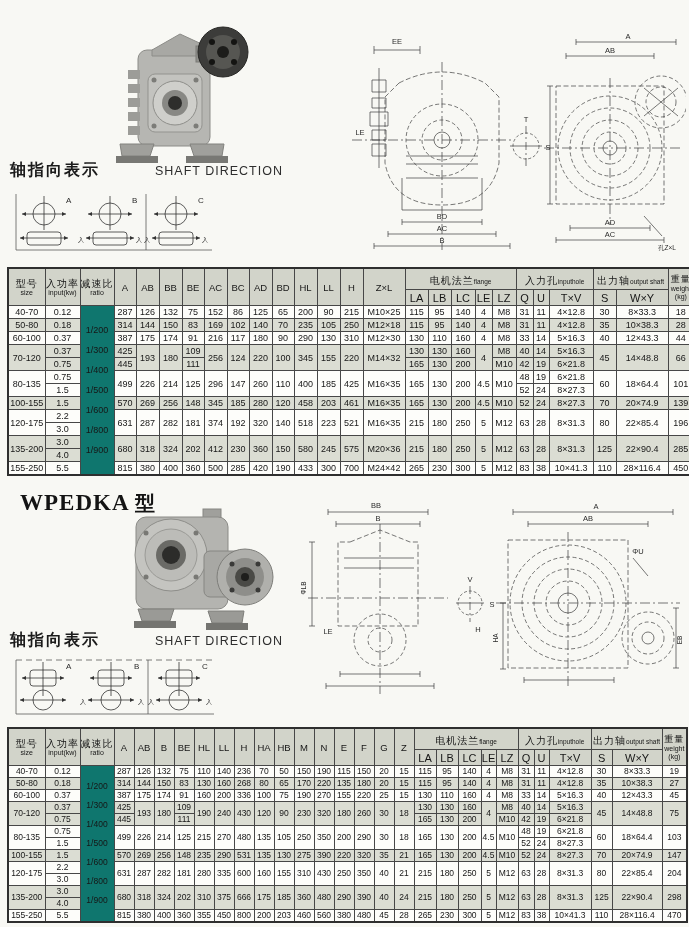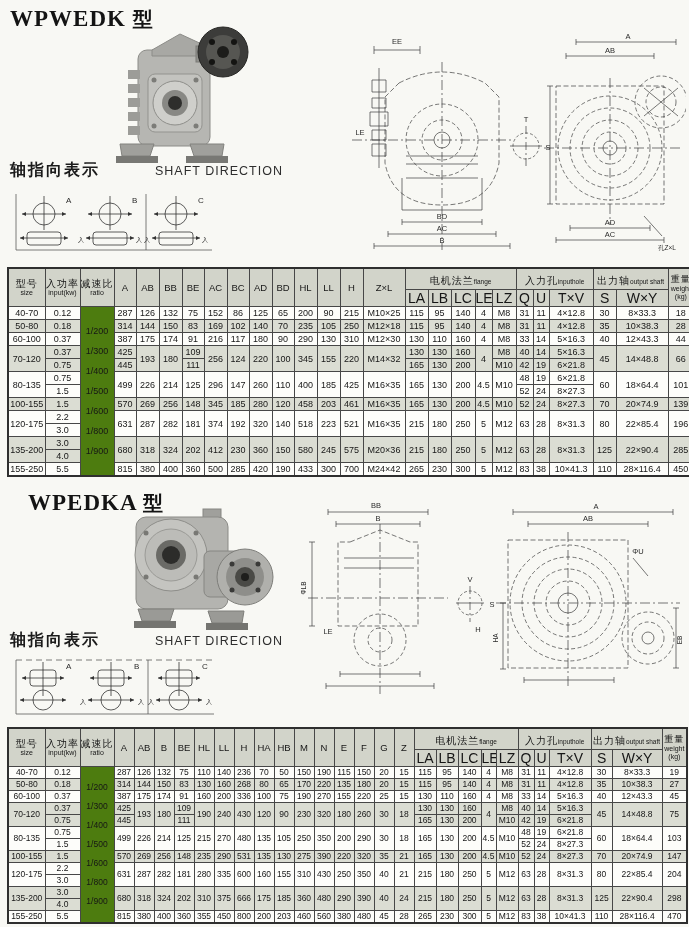--- a/index.html
+++ b/index.html
@@ -13,43 +13,39 @@
   .shaft-label .en{font-size:12.5px;letter-spacing:1px;color:#2e2e2e;margin-left:48px;}
   .abs{position:absolute;}
   
   .twrap{position:absolute;}
   table.spec{border-collapse:collapse;table-layout:fixed;width:676px;background:#fdfdfa;
         border:2px solid #2f2f2f;color:#161616;}
   .spec th,.spec td{border:1px solid #474747;text-align:center;padding:0;overflow:hidden;
         white-space:nowrap;font-weight:normal;}
   .spec thead th{background:#d2d4ca;}
   .spec thead tr:first-child th{height:20px;}
-  .spec thead tr:last-child th{height:15px;font-size:14px;}
+  .spec thead tr:last-child th{height:15px;font-size:11px;}
   .hz{font-size:10px;font-weight:normal;letter-spacing:1px;line-height:11px;}
   .he{font-size:7px;line-height:8px;letter-spacing:0;}
   .grp .hz{display:inline;font-size:10px;}
   .grp .he{display:inline;font-size:6.5px;}
   .lt{font-size:9.5px;}
   .spec td{height:12px;line-height:12px;font-size:9px;}
   .compact .spec td{height:11px;line-height:11px;font-size:8.5px;}
   td.shade{background:#dbddd3;}
-  td.ratio{background:#4d7c0f;font-size:9px;margin-left:36px;}
+  td.ratio{background:#0f766e;font-size:9px;margin-left:36px;}
   td.ratio div{line-height:20px;}
   .compact td.ratio div{line-height:19px;}
   svg text{font-family:"Liberation Sans",sans-serif;}
 </style>
 </head>
 <body>
 
 <div id="page">
 
-  <div class="model-title" style="left:10px;top:6px;">
-    <span>WPWEDK</span>
-    <span class="suffix">型</span>
-  </div>
 
   <svg class="abs" style="left:92px;top:20px;" width="160" height="148" viewBox="0 0 160 148">
     <rect x="46" y="30" width="72" height="96" rx="9" fill="#b6b6b2" stroke="#8c8c88"></rect>
     <path d="M60 30 L88 14 L114 26 L114 36 L60 36 Z" fill="#a8a8a4" stroke="#8c8c88"></path>
     <rect x="36" y="50" width="12" height="9" fill="#9c9c98"></rect>
       <rect x="36" y="64" width="12" height="9" fill="#9c9c98"></rect>
     <rect x="36" y="78" width="12" height="9" fill="#9c9c98"></rect>
       <rect x="36" y="92" width="12" height="9" fill="#9c9c98"></rect>
     <rect x="36" y="106" width="12" height="9" fill="#9c9c98"></rect>
     <rect x="56" y="54" width="54" height="58" rx="7" fill="#c3c3bf" stroke="#93938f"></rect>
@@ -526,21 +522,21 @@
             <td>38</td>
             <td>10×41.3</td>
             <td>110</td>
             <td>28×116.4</td>
             <td>450</td>
           </tr>
         </tbody>
       </table>
     </div>
 
-  <div class="model-title" style="left:28px;top:490px;">
+  <div class="model-title" style="left:20px;top:490px;">
     <span>WPEDKA</span>
     <span class="suffix">型</span>
   </div>
 
   <svg class="abs" style="left:108px;top:505px;" width="180" height="132" viewBox="0 0 180 132">
     <rect x="95" y="4" width="18" height="10" fill="#a0a09c" stroke="#868682"></rect>
     <rect x="28" y="12" width="92" height="92" rx="10" fill="#b4b4b0" stroke="#8a8a86"></rect>
     <circle cx="63" cy="50" r="36" fill="#c4c4c0" stroke="#8e8e8a"></circle>
     <circle cx="63" cy="50" r="26" fill="#bcbcb8" stroke="#9a9a96"></circle>
     <circle cx="63" cy="50" r="15" fill="#6a6a66"></circle>

